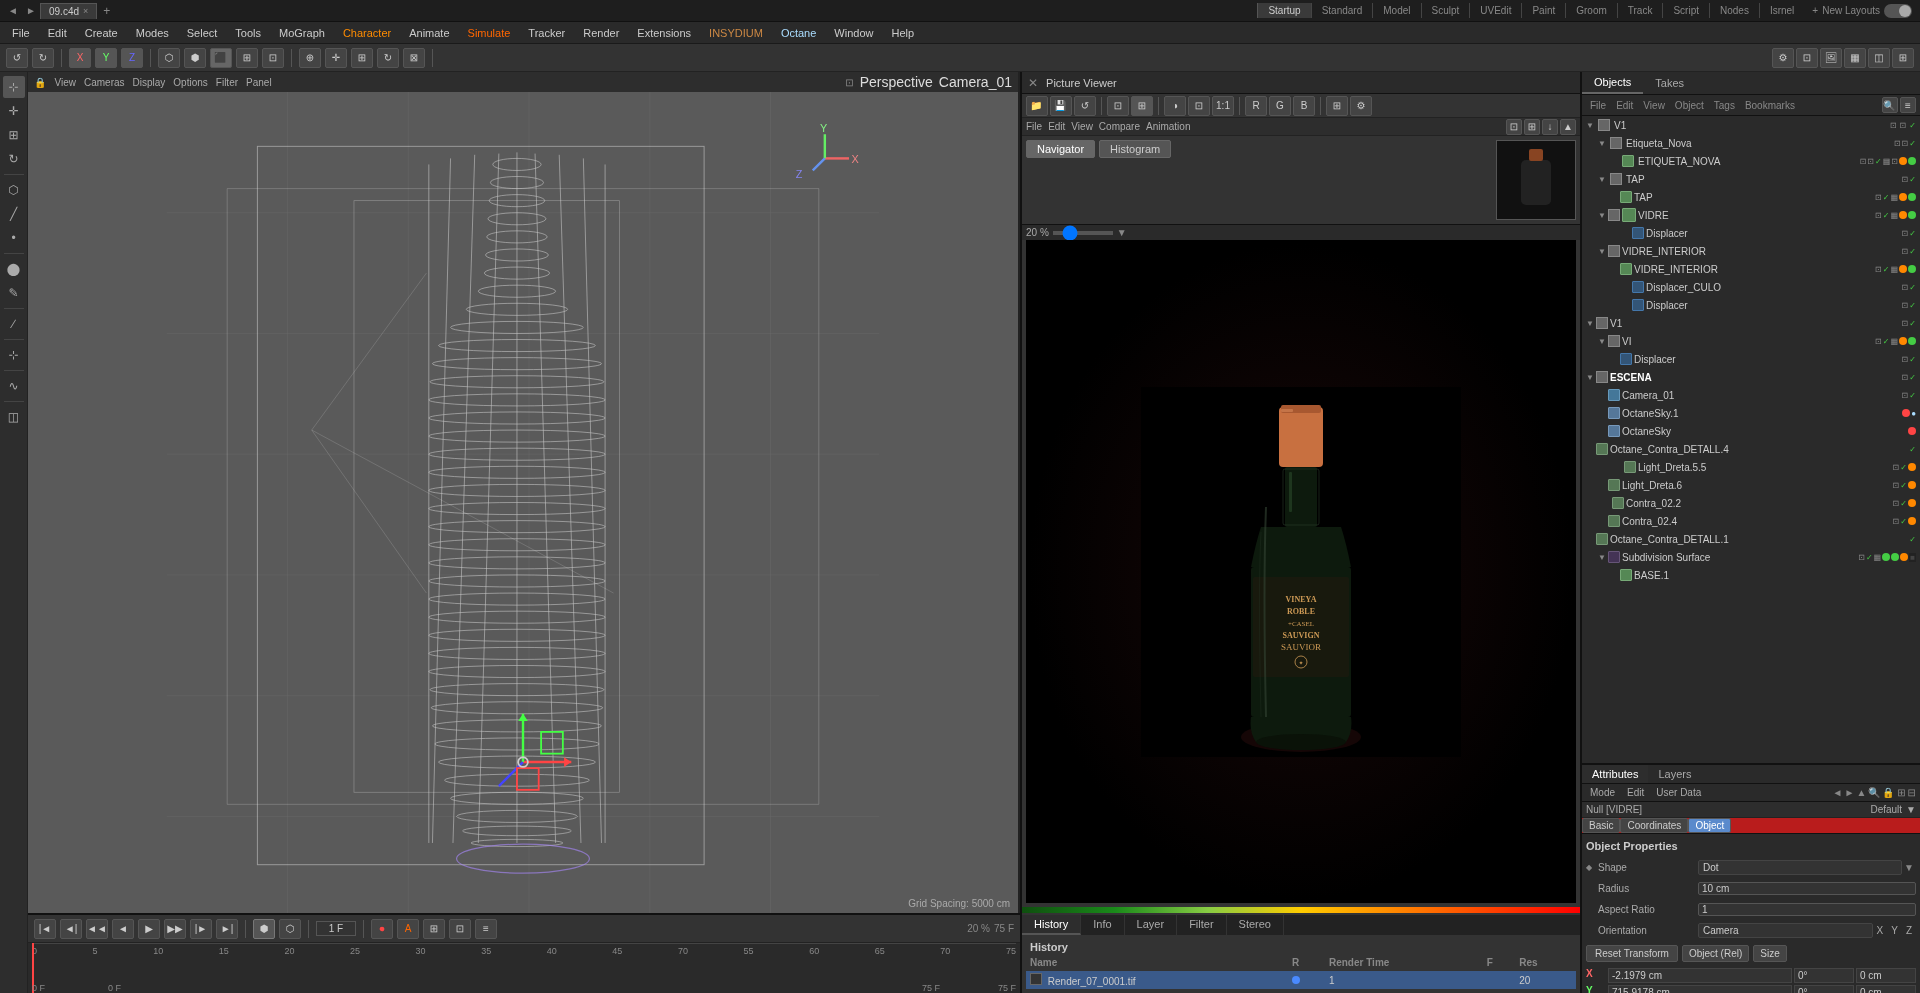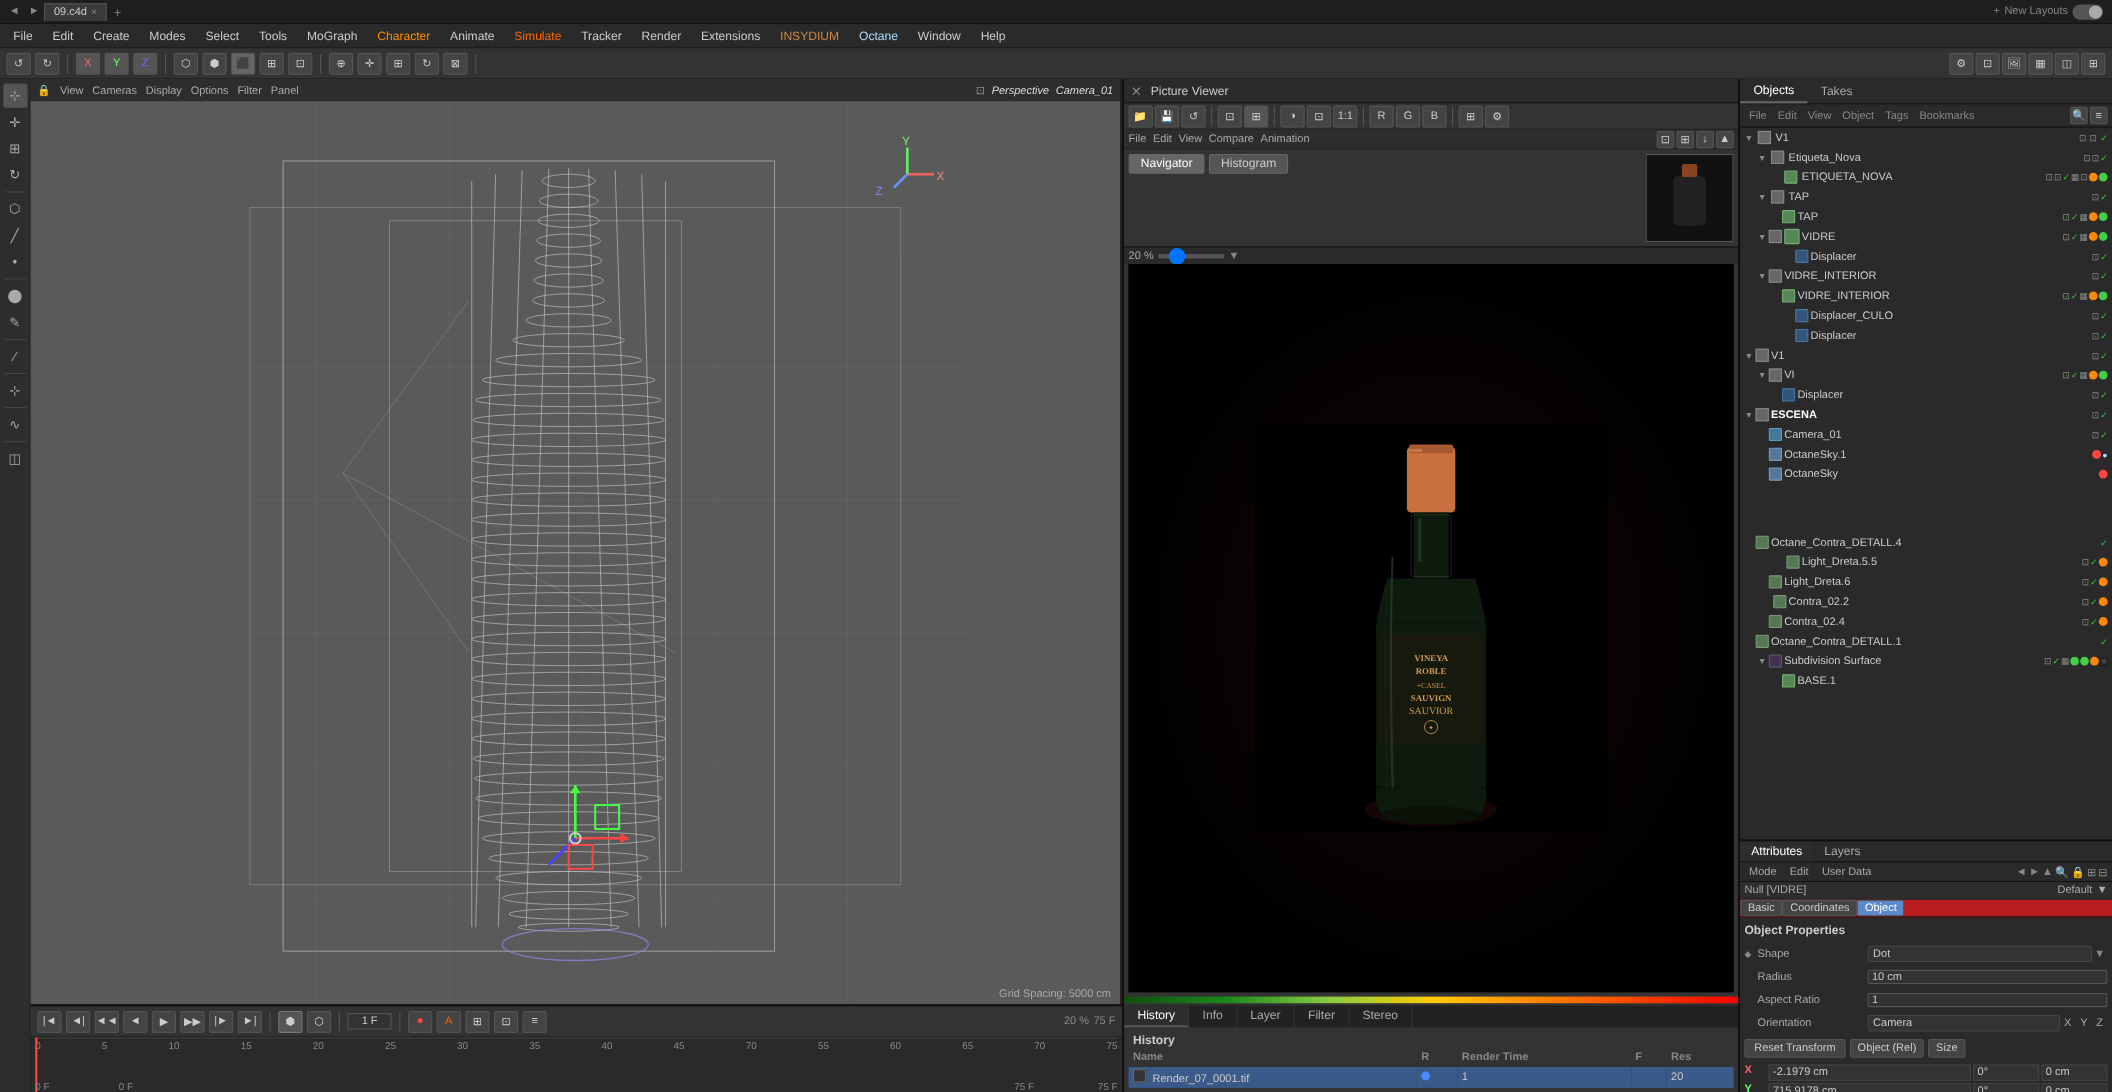--- a/index.html
+++ b/index.html
@@ -27,21 +27,21 @@
     #left-toolbar { width: 28px; background: #2d2d2d; display: flex; flex-direction: column; align-items: center; padding: 4px 2px; gap: 2px; border-right: 1px solid #222; }
     .lt-btn { width: 22px; height: 22px; display: flex; align-items: center; justify-content: center; border-radius: 2px; cursor: pointer; color: #aaa; font-size: 12px; }
     .lt-btn.active { background: #555; }
     
     
     #viewport-container { flex: 1; display: flex; flex-direction: column; min-width: 0; }
     
     
     #viewport-3d { flex: 1; background: #5a5a5a; position: relative; border-right: 2px solid #222; }
     #viewport-header { display: flex; align-items: center; background: rgba(0,0,0,0.5); height: 20px; padding: 0 6px; gap: 8px; position: absolute; top: 0; left: 0; right: 0; z-index: 10; }
-    .viewport-label { font-size: 10px; color: #ddd; font-style: italic; }
+    .viewport-label { font-size: 14px; color: #ddd; }
     
     
     #timeline { height: 80px; background: #2a2a2a; border-top: 2px solid #111; position: relative; }
     
     
     #picture-viewer { width: 560px; background: #333; display: flex; flex-direction: column; border-left: 2px solid #111; }
     #pv-header { display: flex; align-items: center; background: #2a2a2a; height: 22px; padding: 0 6px; gap: 8px; border-bottom: 1px solid #111; }
     #pv-toolbar { display: flex; align-items: center; background: #333; height: 24px; padding: 0 4px; gap: 2px; border-bottom: 1px solid #222; }
     .pv-tab { padding: 2px 10px; background: #555; border: 1px solid #666; border-radius: 2px; color: #ccc; cursor: pointer; font-size: 11px; }
     .pv-tab.active { background: #666; color: #fff; }
@@ -126,20 +126,33 @@
 
 <div id="layout-tabs-bar" style="display:flex;align-items:center;background:#1e1e1e;height:22px;border-bottom:1px solid #111;">
   <div style="flex:1;display:flex;align-items:center;padding:0 4px;">
     <div style="width:18px;height:18px;display:flex;align-items:center;justify-content:center;color:#888;cursor:pointer;font-size:10px;">◄</div>
     <div style="width:18px;height:18px;display:flex;align-items:center;justify-content:center;color:#888;cursor:pointer;font-size:10px;">►</div>
     <div style="display:flex;align-items:center;background:#3a3a3a;border:1px solid #555;border-bottom:none;padding:2px 8px;font-size:10px;color:#ccc;gap:4px;">
       <span>09.c4d</span>
       <span style="color:#888;font-size:9px;">×</span>
     </div>
     <div style="padding:2px 6px;color:#888;font-size:12px;cursor:pointer;">+</div>
+  </div>
+  <div style="display:flex;align-items:center;gap:0;">
+    <div style="padding:2px 10px;font-size:10px;color:#ccc;cursor:pointer;background:#3a3a3a;border-left:1px solid #555;">Startup</div>
+    <div style="padding:2px 10px;font-size:10px;color:#888;cursor:pointer;border-left:1px solid #444;">Standard</div>
+    <div style="padding:2px 10px;font-size:10px;color:#888;cursor:pointer;border-left:1px solid #444;">Model</div>
+    <div style="padding:2px 10px;font-size:10px;color:#888;cursor:pointer;border-left:1px solid #444;">Sculpt</div>
+    <div style="padding:2px 10px;font-size:10px;color:#888;cursor:pointer;border-left:1px solid #444;">UVEdit</div>
+    <div style="padding:2px 10px;font-size:10px;color:#888;cursor:pointer;border-left:1px solid #444;">Paint</div>
+    <div style="padding:2px 10px;font-size:10px;color:#888;cursor:pointer;border-left:1px solid #444;">Groom</div>
+    <div style="padding:2px 10px;font-size:10px;color:#888;cursor:pointer;border-left:1px solid #444;">Track</div>
+    <div style="padding:2px 10px;font-size:10px;color:#888;cursor:pointer;border-left:1px solid #444;">Script</div>
+    <div style="padding:2px 10px;font-size:10px;color:#888;cursor:pointer;border-left:1px solid #444;">Nodes</div>
+    <div style="padding:2px 10px;font-size:10px;color:#888;cursor:pointer;border-left:1px solid #444;">Isrnel</div>
   </div>
   <div style="display:flex;align-items:center;gap:4px;padding:0 8px;">
     <div style="color:#888;font-size:10px;">+</div>
     <div style="font-size:10px;color:#888;">New Layouts</div>
     <div style="width:28px;height:14px;background:#555;border-radius:7px;position:relative;cursor:pointer;">
       <div style="width:12px;height:12px;background:#aaa;border-radius:50%;position:absolute;right:1px;top:1px;"></div>
     </div>
   </div>
 </div>
 
@@ -798,21 +811,21 @@
 
       <div class="tree-item" style="padding-left:16px;">
         <span class="tree-arrow"> </span>
         <span style="width:12px;height:12px;background:#557799;border:1px solid #7799bb;display:inline-block;margin-right:2px;border-radius:1px;"></span>
         <span class="tree-label">OctaneSky</span>
         <div class="obj-row-icons">
             <span class="red-dot"></span>
           </div>
       </div>
 
-      <div class="tree-item" style="margin-top:44px;">
+      <div class="tree-item" style="">
         <span class="tree-arrow"> </span>
         <span style="width:12px;height:12px;background:#557755;border:1px solid #779977;display:inline-block;margin-right:2px;border-radius:1px;"></span>
         <span class="tree-label">Octane_Contra_DETALL.4</span>
         <div class="obj-row-icons">
             <span class="green-check">✓</span>
           </div>
       </div>
 
       <div class="tree-item" style="padding-left:32px;">
         <span class="tree-arrow"> </span>

